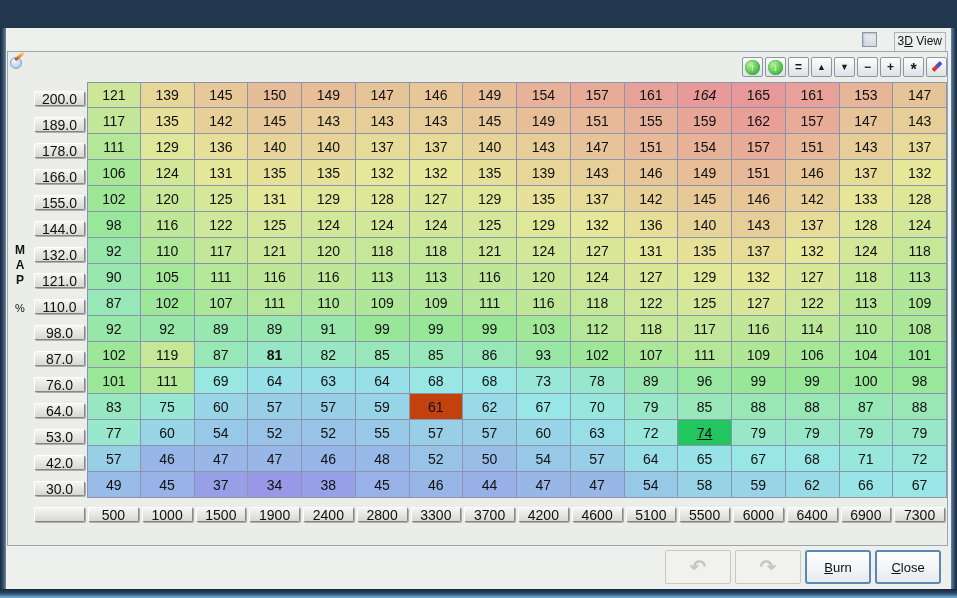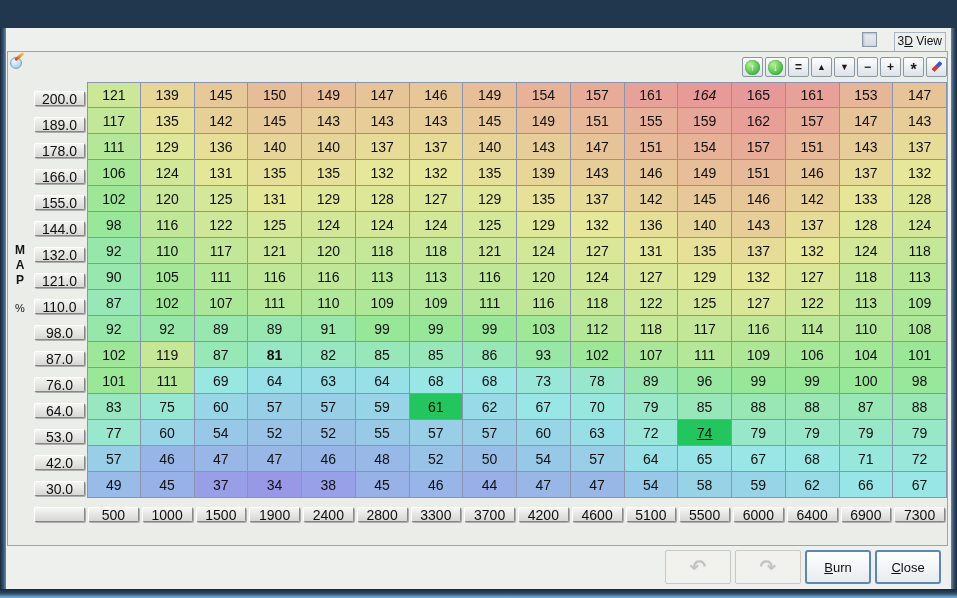--- a/index.html
+++ b/index.html
@@ -372,21 +372,21 @@
         <div class="cell data" style="background: rgb(152, 231, 155);">98</div>
         <div class="cell head">
           <div class="hbtn">64.0</div>
         </div>
         <div class="cell data fleft" style="background: rgb(152, 231, 192);">83</div>
         <div class="cell data" style="background: rgb(152, 231, 211);">75</div>
         <div class="cell data" style="background: rgb(152, 214, 231);">60</div>
         <div class="cell data" style="background: rgb(152, 207, 231);">57</div>
         <div class="cell data" style="background: rgb(152, 207, 231);">57</div>
         <div class="cell data" style="background: rgb(152, 212, 231);">59</div>
-        <div class="cell data" style="background: #22c55e;">61</div>
+        <div class="cell data" style="background: #c2410c;">61</div>
         <div class="cell data" style="background: rgb(152, 219, 231);">62</div>
         <div class="cell data" style="background: rgb(152, 231, 230);">67</div>
         <div class="cell data" style="background: rgb(152, 231, 223);">70</div>
         <div class="cell data" style="background: rgb(152, 231, 201);">79</div>
         <div class="cell data" style="background: rgb(152, 231, 187);">85</div>
         <div class="cell data" style="background: rgb(152, 231, 180);">88</div>
         <div class="cell data" style="background: rgb(152, 231, 180);">88</div>
         <div class="cell data" style="background: rgb(152, 231, 182);">87</div>
         <div class="cell data" style="background: rgb(152, 231, 180);">88</div>
         <div class="cell head">

